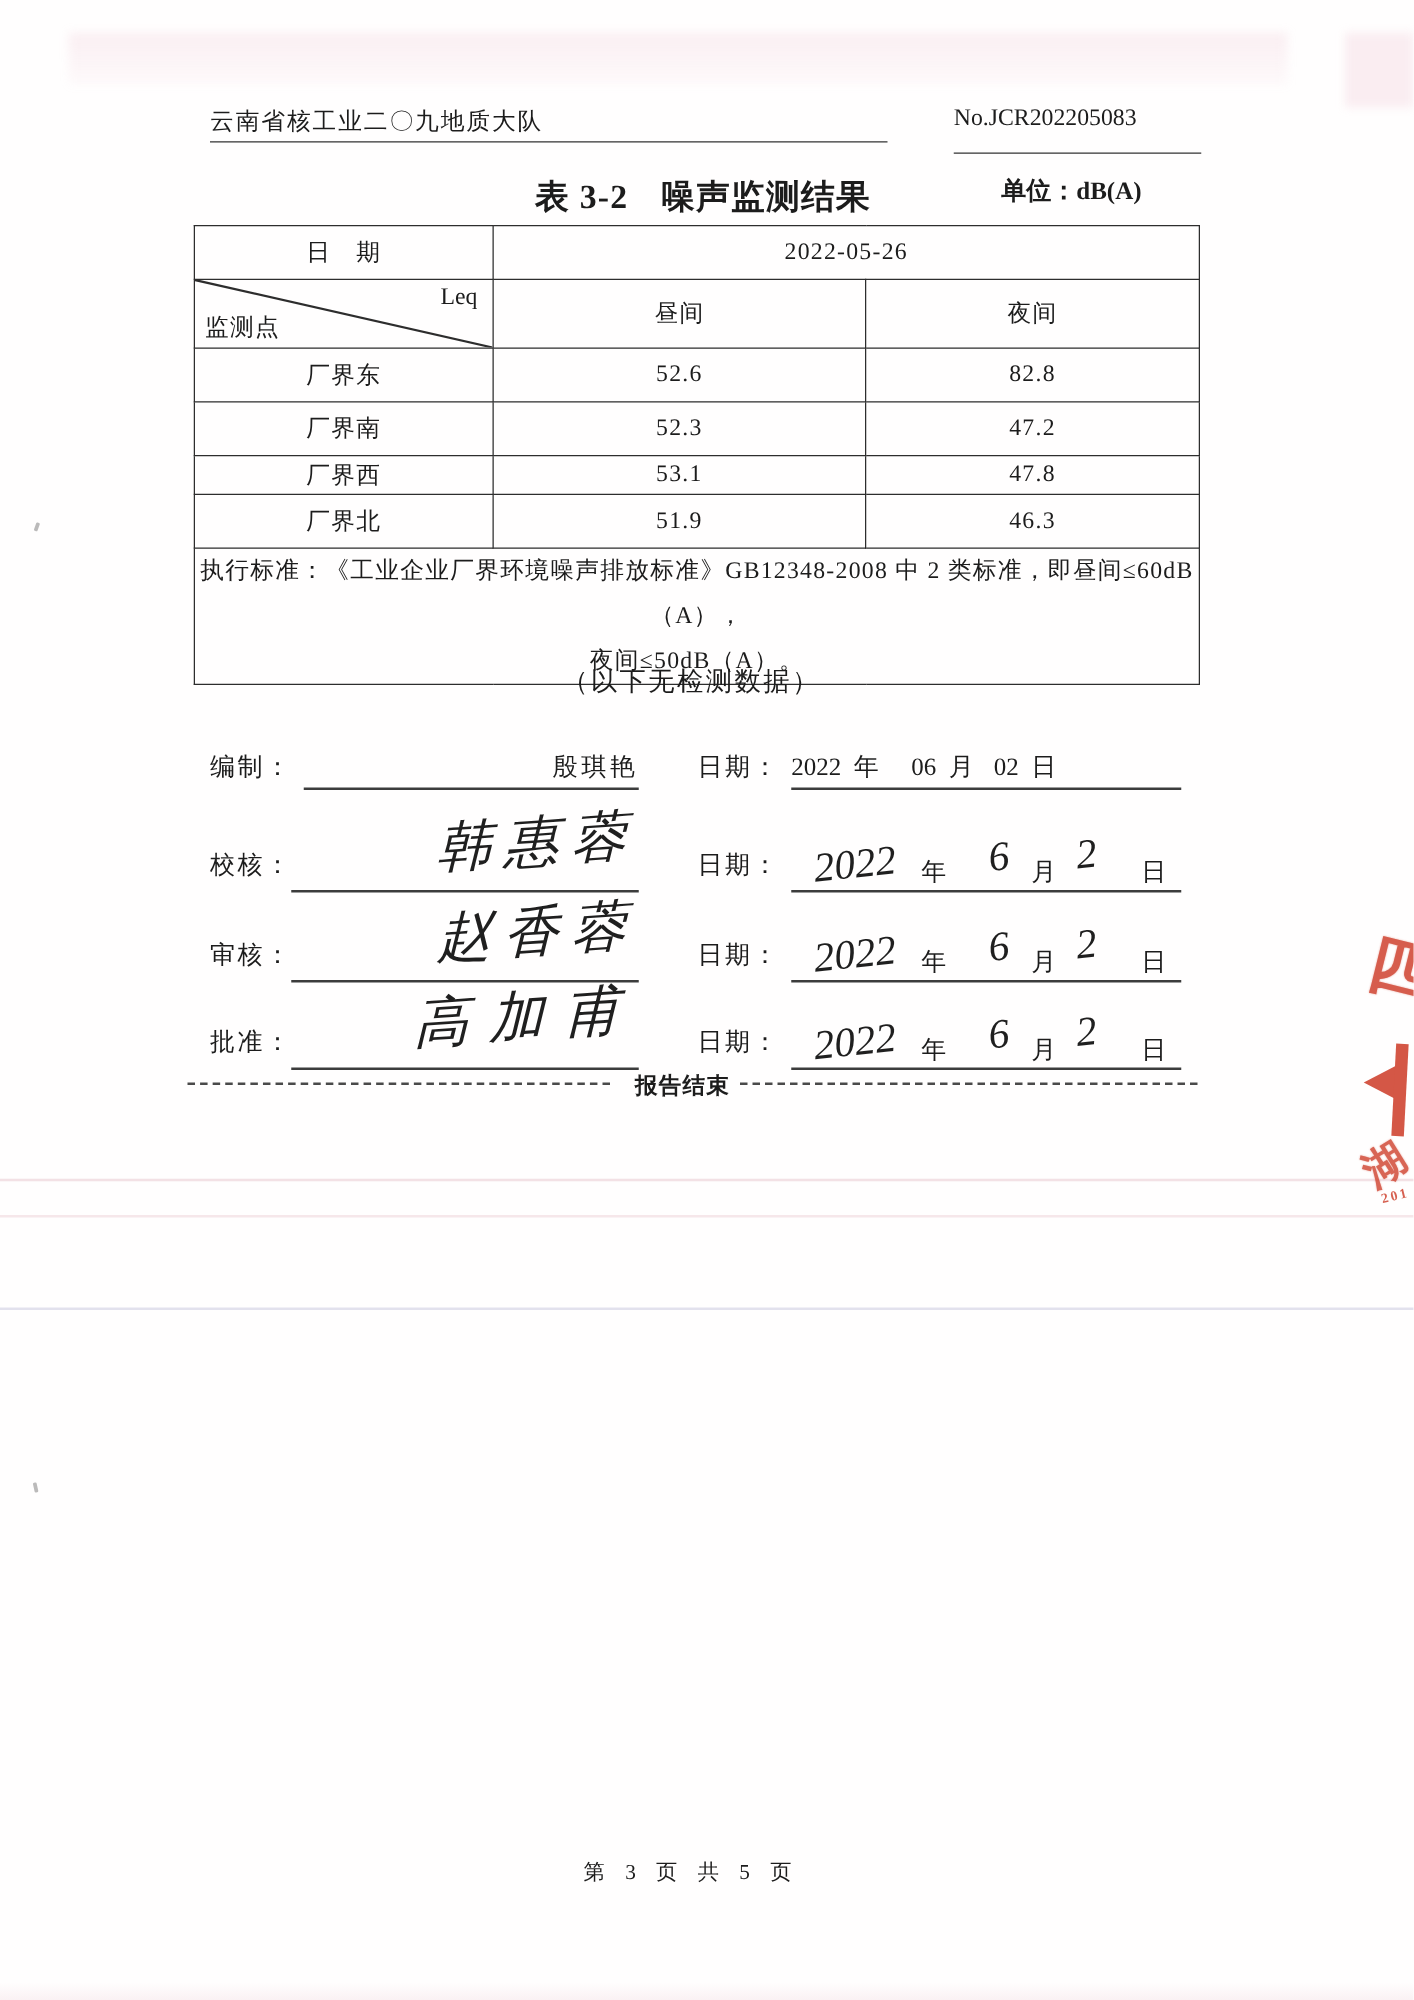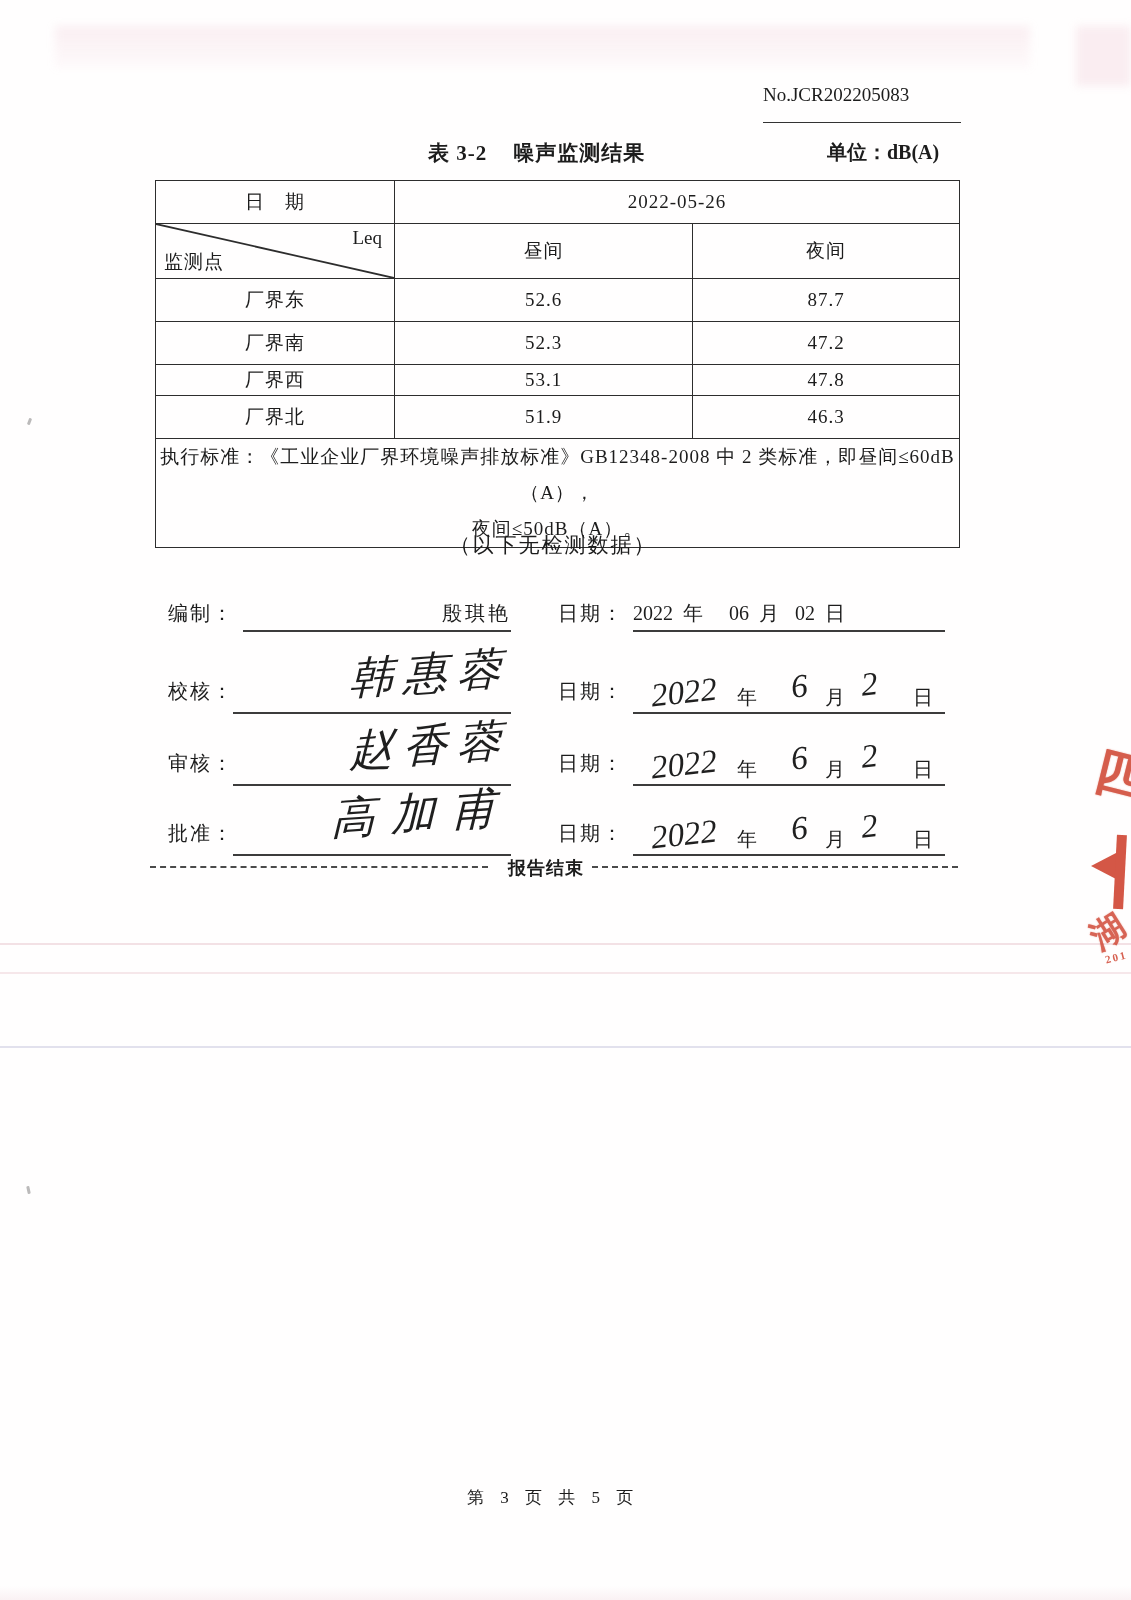--- a/index.html
+++ b/index.html
@@ -38,22 +38,22 @@
     position:absolute;left:168px;top:84px;width:542px;
     font-size:19px;letter-spacing:1.5px;
     border-bottom:1.6px solid #333;padding-bottom:3px;
   }
   .header-right{
     position:absolute;left:763px;top:84px;width:198px;
     font-size:19px;border-bottom:1.6px solid #333;padding-bottom:16px;
   }
   
   .title-row{position:absolute;left:428px;top:139px;display:flex;gap:26px;
-    font-size:21px;font-weight:bold;letter-spacing:1px;}
-  .unit-row{position:absolute;left:827px;top:139px;font-size:20px;font-weight:bold;}
+    font-size:27px;font-weight:bold;letter-spacing:1px;}
+  .unit-row{position:absolute;left:801px;top:139px;font-size:20px;font-weight:bold;}
 
   
   table.noise{
     position:absolute;left:155px;top:180px;width:804px;
     border-collapse:collapse;table-layout:fixed;
   }
   table.noise td{
     border:1.6px solid #2d2d2d;text-align:center;
     font-size:19px;padding:0;letter-spacing:1px;
   }
@@ -130,20 +130,21 @@
 
   <div class="wash-top"></div>
   <div class="wash-top-right"></div>
   <div class="wash-bottom"></div>
   <div class="faint-line l1"></div>
   <div class="faint-line l2"></div>
   <div class="faint-line l3"></div>
   <div class="speck s1"></div>
   <div class="speck s2"></div>
 
+  <div class="header-left">云南省核工业二〇九地质大队</div>
   <div class="header-right">No.JCR202205083</div>
 
   <div class="title-row">
     <span>表 3-2</span>
     <span>噪声监测结果</span>
   </div>
   <div class="unit-row">
     <span>单位：</span><span>dB(A)</span>
   </div>
 
@@ -165,21 +166,21 @@
         </svg>
         <span class="leq">Leq</span>
         <span class="point">监测点</span>
       </td>
       <td>昼间</td>
       <td>夜间</td>
     </tr>
     <tr style="height:43px">
       <td>厂界东</td>
       <td>52.6</td>
-      <td>87.7</td>
+      <td>82.8</td>
     </tr>
     <tr style="height:43px">
       <td>厂界南</td>
       <td>52.3</td>
       <td>47.2</td>
     </tr>
     <tr style="height:31px">
       <td>厂界西</td>
       <td>53.1</td>
       <td>47.8</td>

